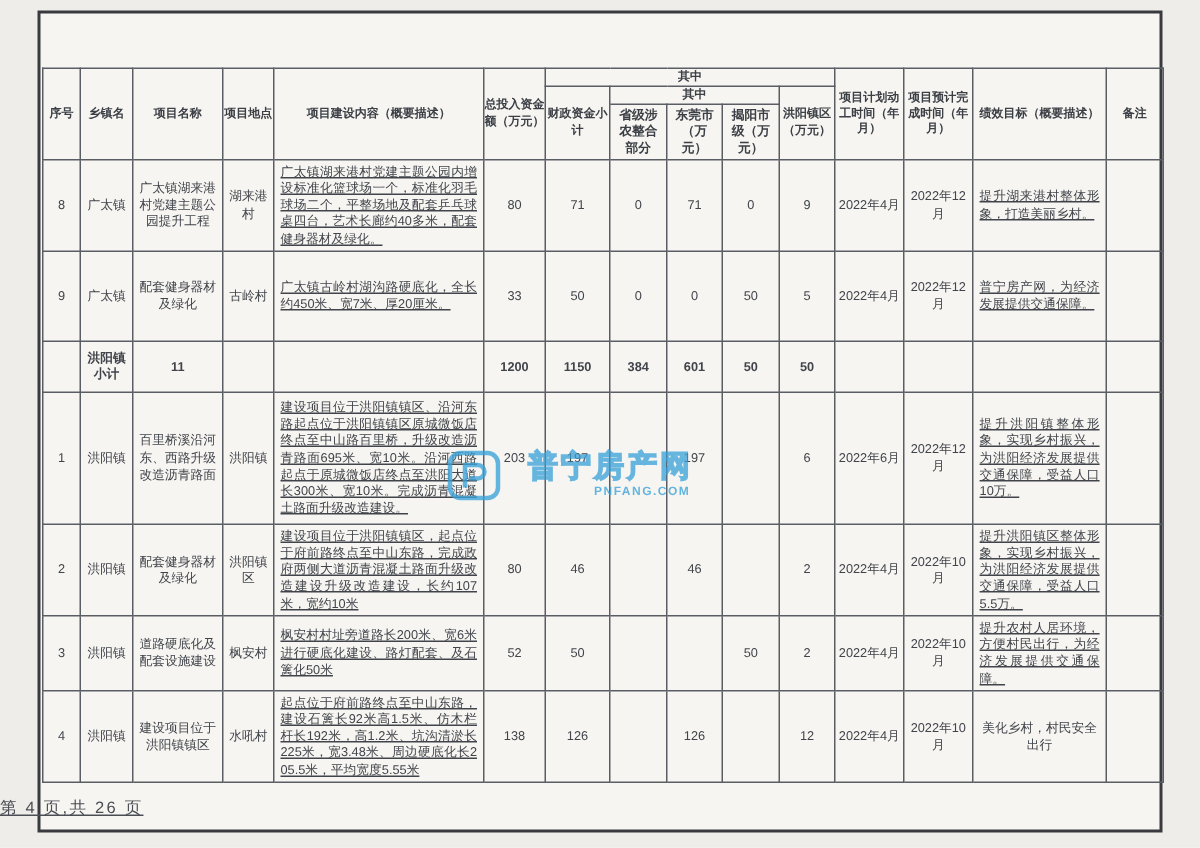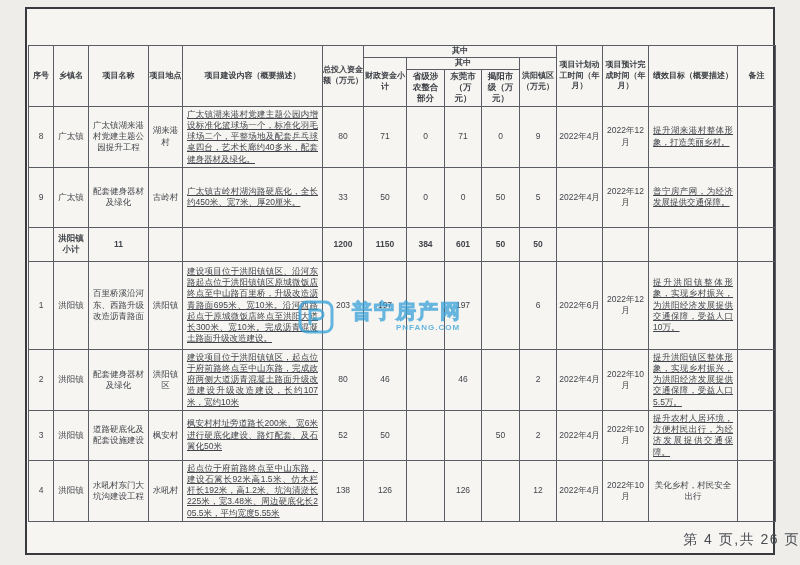--- a/index.html
+++ b/index.html
@@ -21,22 +21,22 @@
   .projects th,.projects td{
     border:1px solid #5a5e64;
     font-size:8.5px;line-height:1.32;
     padding:1px 2px;text-align:center;vertical-align:middle;
     overflow:hidden;word-break:break-all;color:#41454b;
   }
   .projects th{font-weight:bold;color:#3c4046;}
   .projects td.tl{text-align:justify;padding:2px 4px;text-decoration:underline;}
   .projects tr.hrow-small th{font-size:8px;padding:0;}
   .footer{
-    position:absolute;left:0;right:0;top:531px;text-align:right;
-    font-size:14px;letter-spacing:1.5px;color:#4a4e54;
+    position:absolute;left:0;right:0;top:531px;text-align:left;
+    font-size:11px;letter-spacing:1.5px;color:#4a4e54;text-decoration:underline;
   }
   .watermark{
     position:absolute;left:298px;top:300px;display:flex;align-items:flex-start;
     gap:18px;opacity:0.78;pointer-events:none;z-index:5;
   }
   .wm-text-col{display:flex;flex-direction:column;}
   .wm-title{
     font-size:20px;font-weight:bold;letter-spacing:2px;line-height:1.1;
     color:rgba(58,163,217,0.18);
     -webkit-text-stroke:1px rgba(54,160,216,0.95);
@@ -193,21 +193,21 @@
         <td>50</td>
         <td>2</td>
         <td>2022年4月</td>
         <td>2022年10月</td>
         <td class="tl">提升农村人居环境，方便村民出行，为经济发展提供交通保障。</td>
         <td></td>
       </tr>
       <tr style="height: 56px;">
         <td>4</td>
         <td>洪阳镇</td>
-        <td>水吼村东门大坑沟建设工程</td>
+        <td>建设项目位于洪阳镇镇区</td>
         <td>水吼村</td>
         <td class="tl">起点位于府前路终点至中山东路，建设石篱长92米高1.5米、仿木栏杆长192米，高1.2米、坑沟清淤长225米，宽3.48米、周边硬底化长205.5米，平均宽度5.55米</td>
         <td>138</td>
         <td>126</td>
         <td></td>
         <td>126</td>
         <td></td>
         <td>12</td>
         <td>2022年4月</td>
         <td>2022年10月</td>

